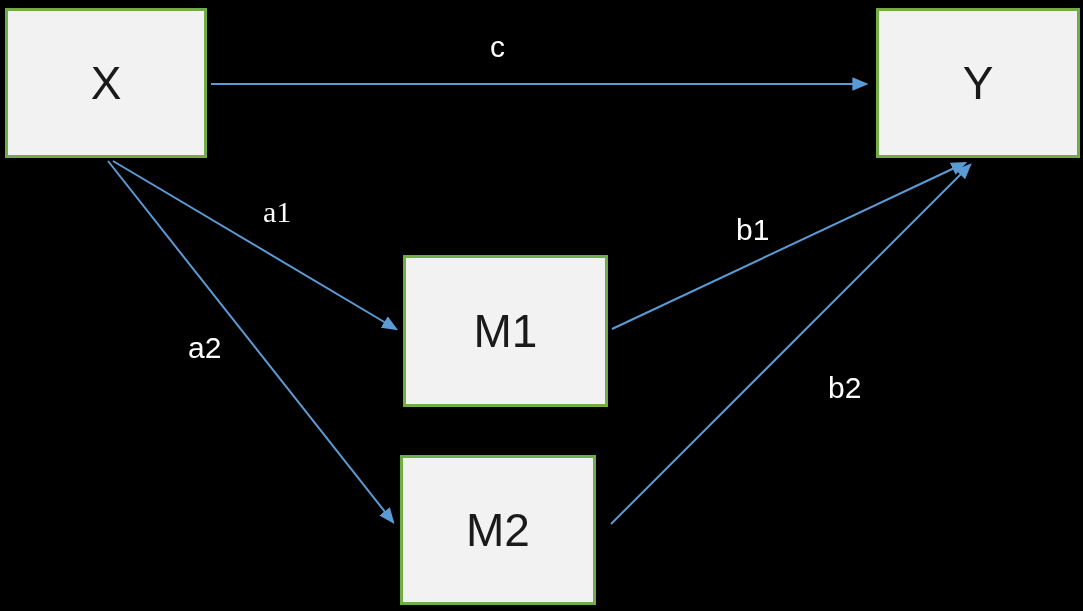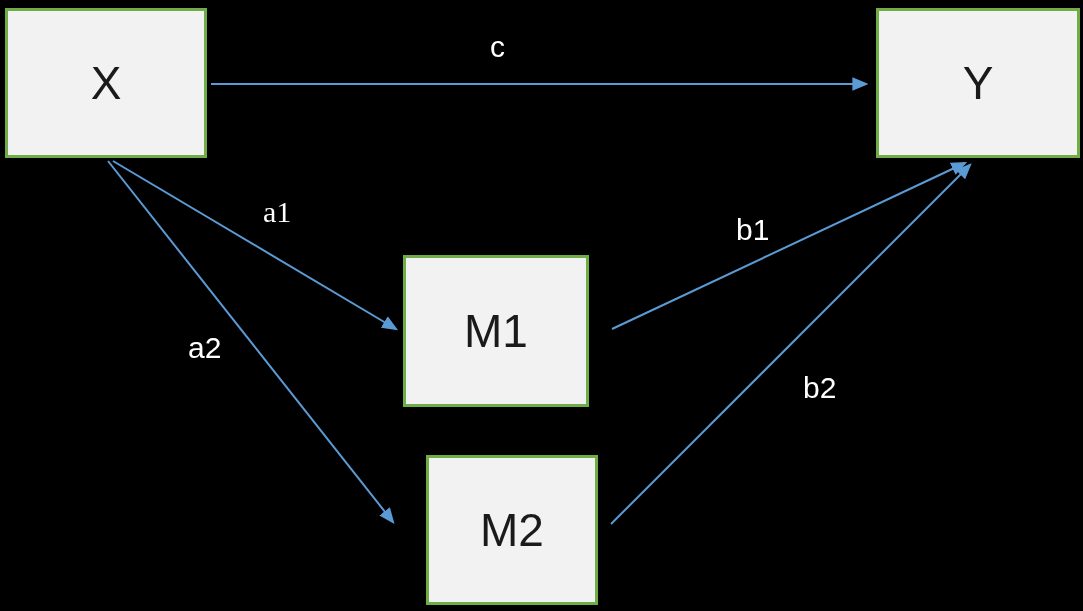--- a/index.html
+++ b/index.html
@@ -45,34 +45,34 @@
     justify-content: center;
     color: var(--node-text-color);
     font-size: 46px;
     line-height: 1;
   }
   .node-box .node-label {
     color: var(--node-text-color);
   }
   #node-X  { left: 5px;   top: 8px;   width: 202px; height: 150px; }
   #node-Y  { left: 876px; top: 8px;   width: 204px; height: 150px; }
-  #node-M1 { left: 403px; top: 255px; width: 186px; height: 152px; }
-  #node-M2 { left: 400px; top: 455px; width: 172px; height: 150px; margin-left: 26px; }
+  #node-M1 { left: 403px; top: 255px; width: 205px; height: 152px; }
+  #node-M2 { left: 400px; top: 455px; width: 196px; height: 150px; }
   .edge-label {
     position: absolute;
     color: var(--edge-label-color);
     font-size: 30px;
     line-height: 1;
     white-space: nowrap;
   }
   #label-c  { left: 490px; top: 32px;  }
   #label-a1 { left: 263px; top: 197px; font-family: Liberation Serif, serif; }
   #label-a2 { left: 188px; top: 333px; }
   #label-b1 { left: 712px; top: 215px; margin-left: 24px; }
-  #label-b2 { left: 803px; top: 373px; }
+  #label-b2 { left: 828px; top: 373px; }
 </style>
 </head>
 <body>
 
 <div class="canvas">
 
   <svg class="edges-svg" viewBox="0 0 1083 611" xmlns="http://www.w3.org/2000/svg">
     <defs>
       <marker id="arrowhead" viewBox="0 0 10 10" refX="8.5" refY="5" markerWidth="8" markerHeight="8" orient="auto-start-reverse">
         <path class="arrowhead-path" d="M 0 0.8 L 10 5 L 0 9.2 z"></path>

